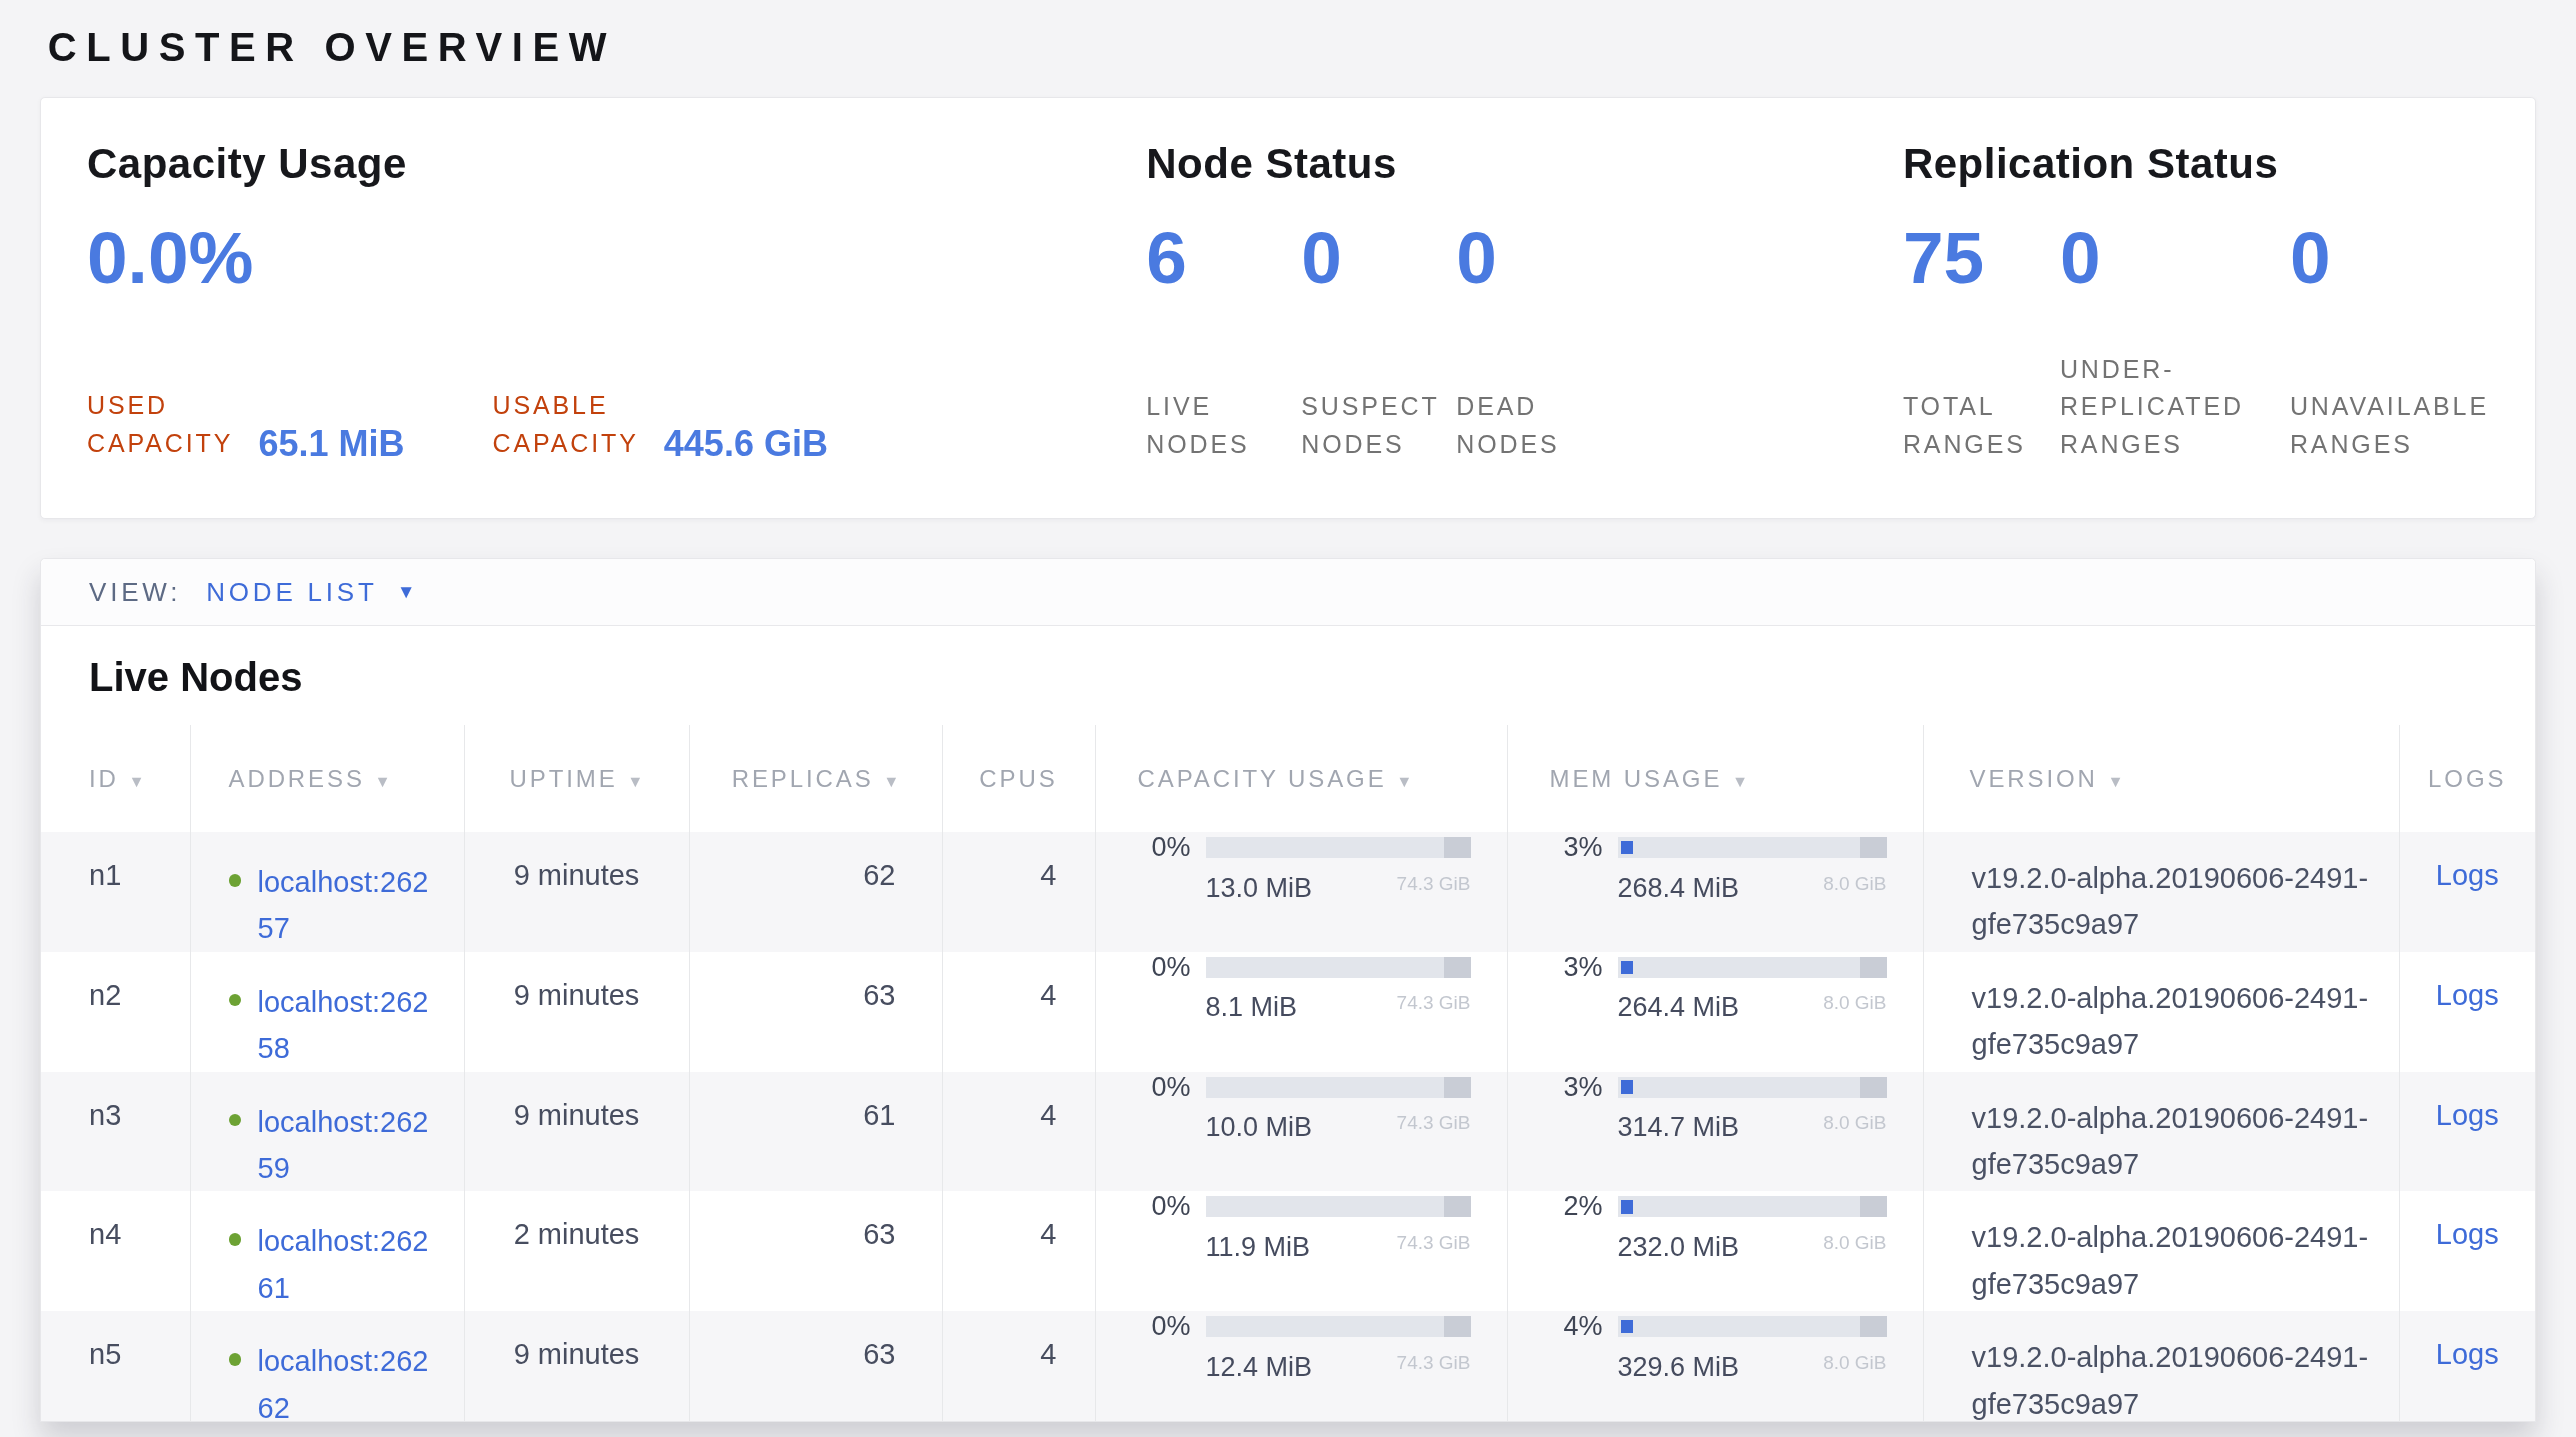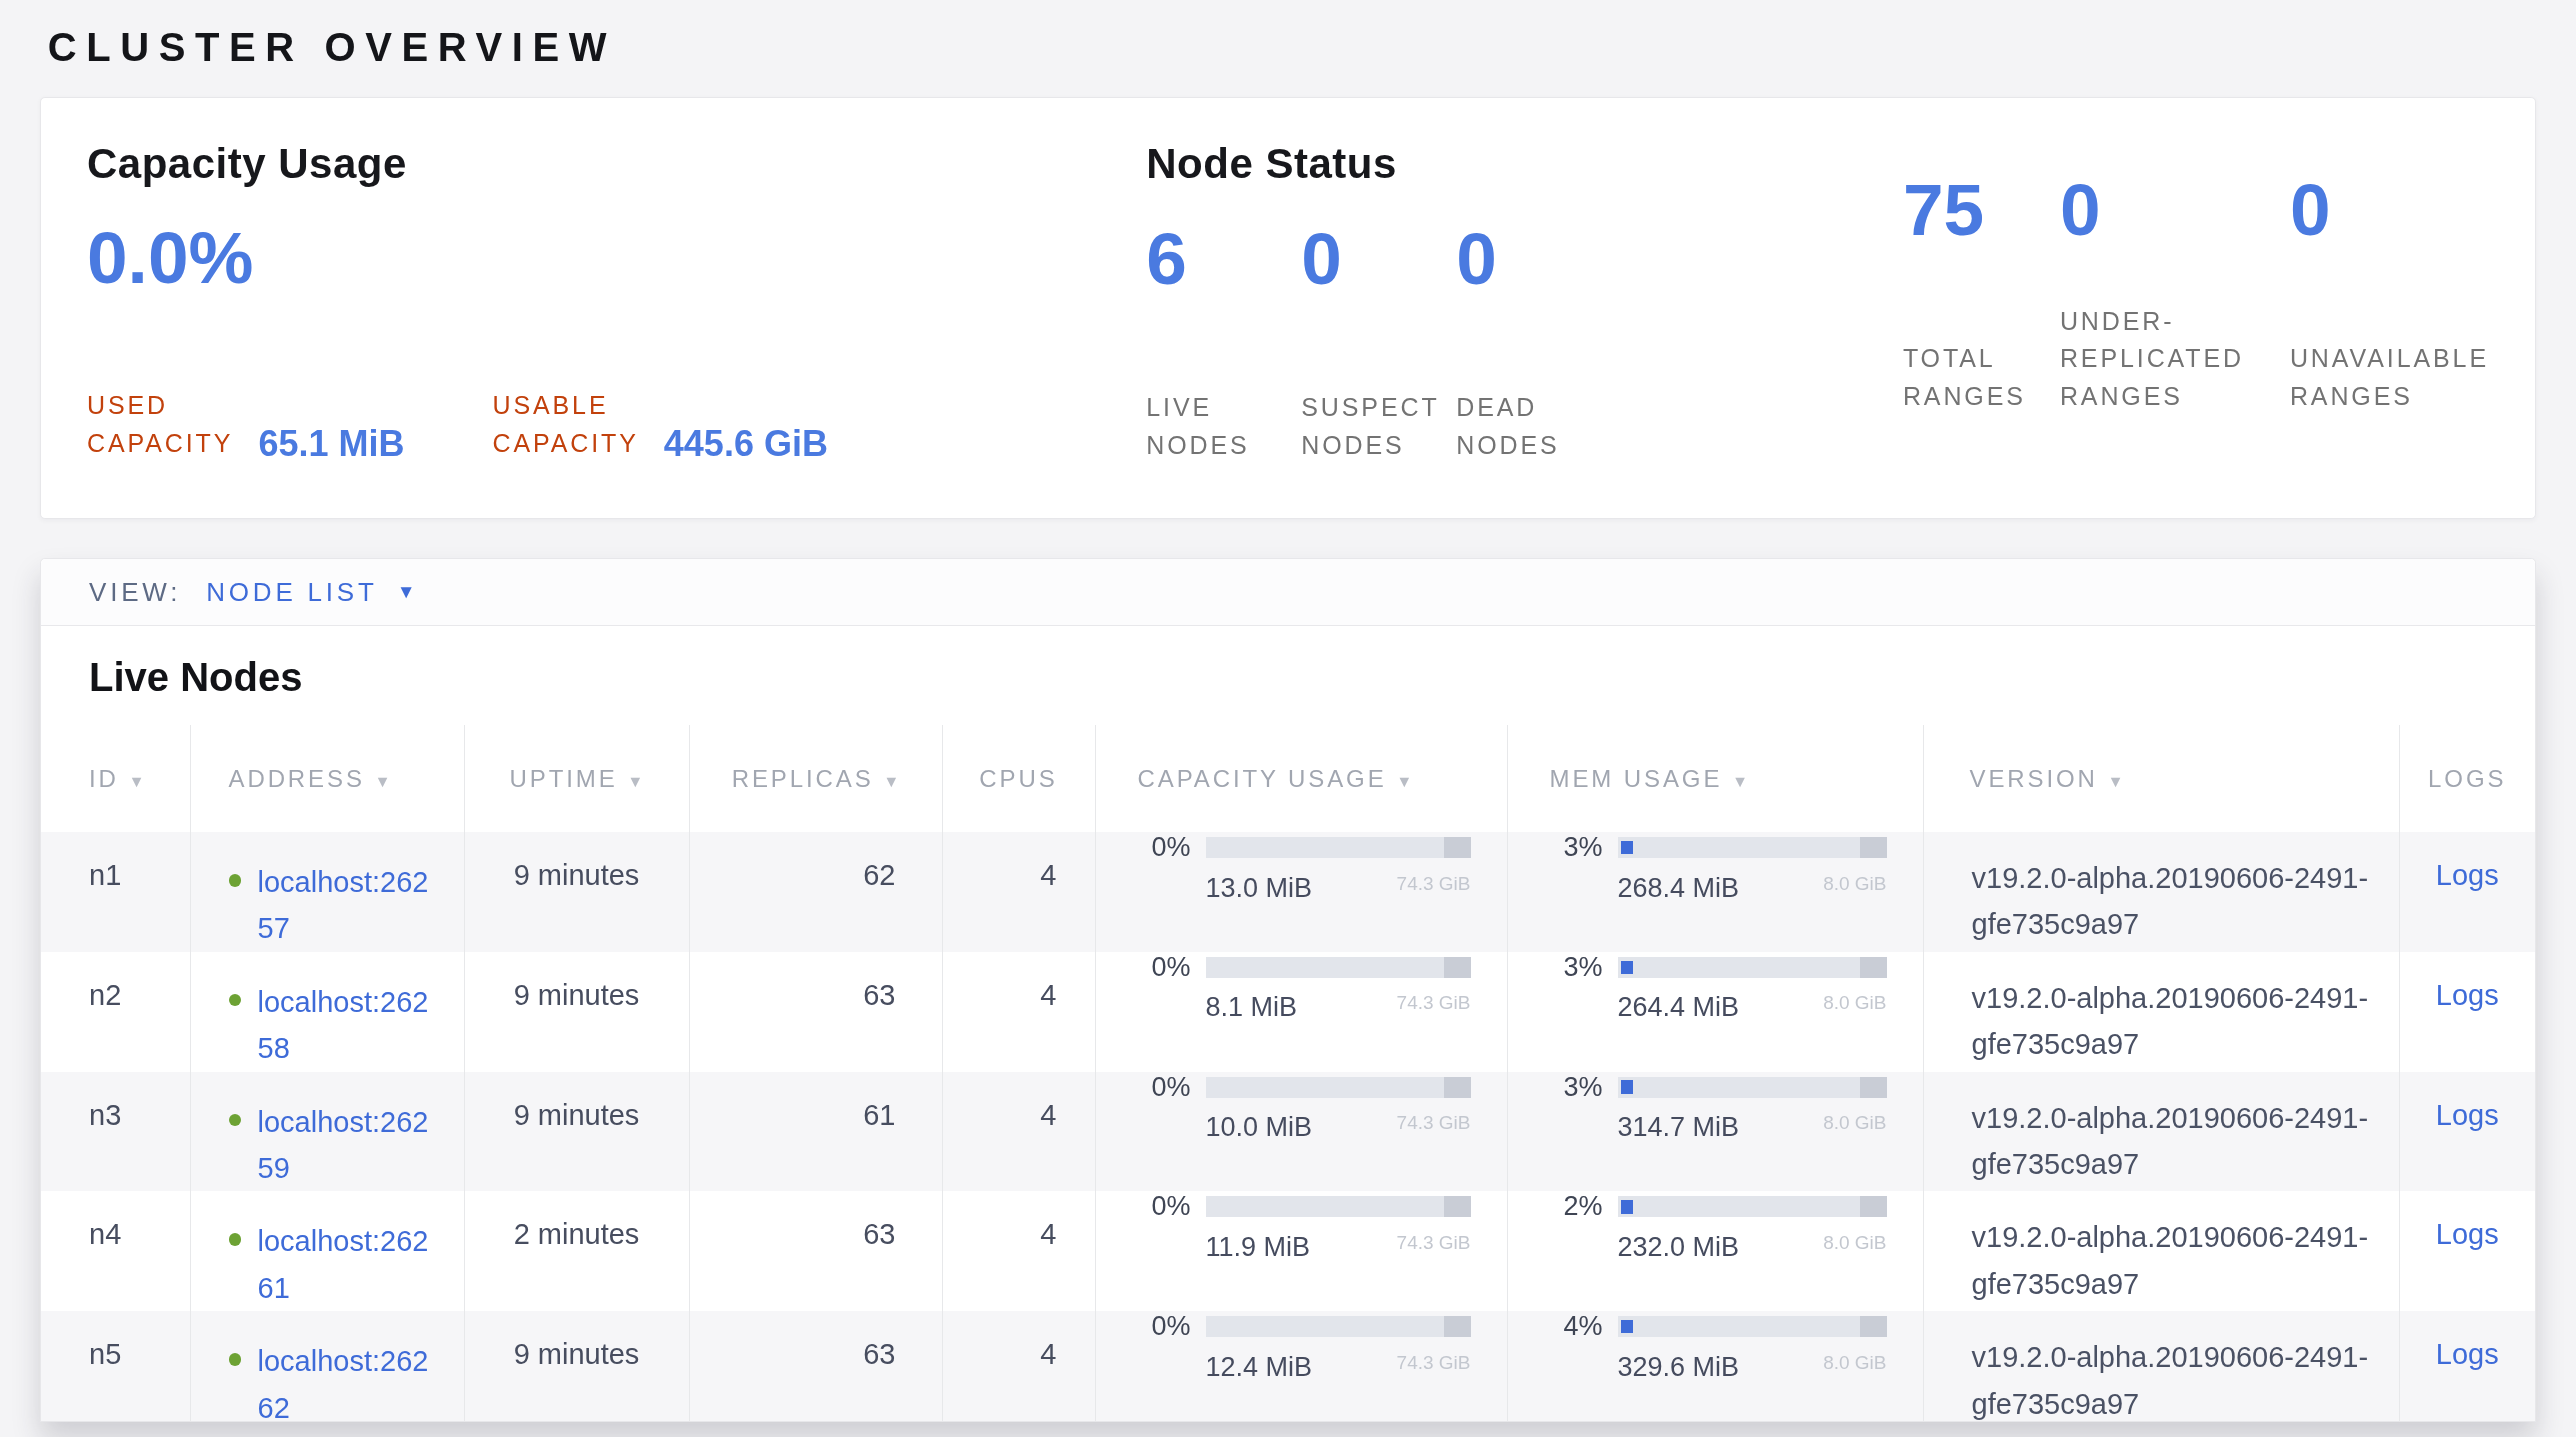--- a/index.html
+++ b/index.html
@@ -25,21 +25,21 @@
     background: #ffffff;
     border: 1px solid #e7e7ea;
     border-radius: 4.8px;
     box-shadow: 0 1.9px 4.8px rgba(30,30,40,0.04);
     display: flex;
     padding: 42px 46px 54px 46px;
     height: 422px;
   }
   .sec { display: flex; flex-direction: column; }
   .sec-capacity { width: 1071px; }
-  .sec-nodes { width: 765px; justify-content: space-between; }
+  .sec-nodes { width: 765px; }
   .sec-replication { flex: 1; }
   .sec-title {
     font-size: 42px;
     font-weight: bold;
     color: #17181c;
     letter-spacing: 0.5px;
   }
   .sec-body {
     margin-top: 33px;
     height: 242px;
@@ -279,20 +279,21 @@
             <div class="stat-label">
               <div>DEAD</div>
               <div>NODES</div>
             </div>
           </div>
         </div>
       </div>
     </div>
 
     <div class="sec sec-replication">
+      <div class="sec-title">Replication Status</div>
       <div class="sec-body">
         <div class="stats-row">
           <div class="stat">
             <div class="stat-value">75</div>
             <div class="stat-label">
               <div>TOTAL</div>
               <div>RANGES</div>
             </div>
           </div>
           <div class="stat">

